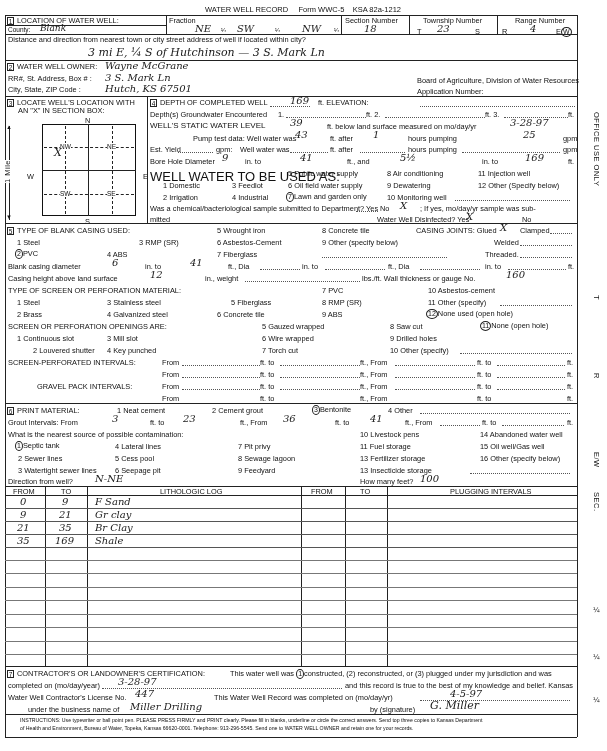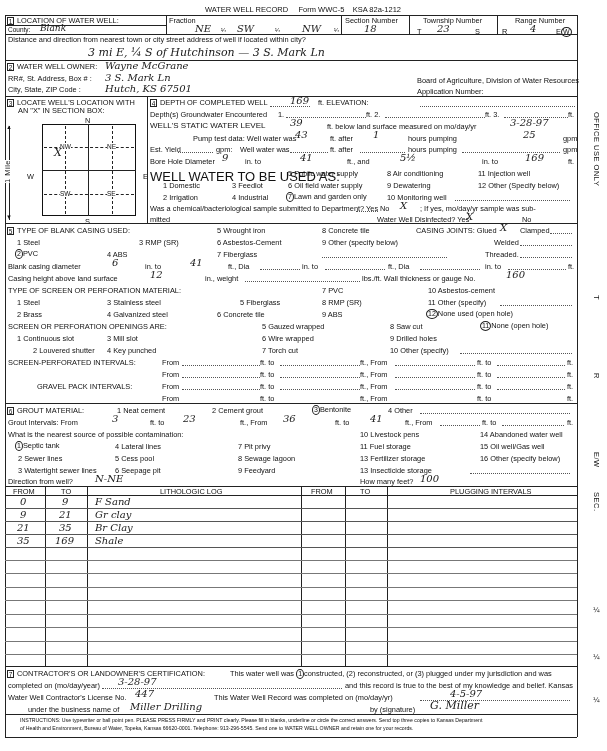--- a/index.html
+++ b/index.html
@@ -230,21 +230,21 @@
 <div class="abs" style="left:205px;top:274px;">in., weight</div>
 <div class="dots" style="left:245px;top:281px;width:115px;"></div>
 <div class="abs" style="left:362px;top:274px;">lbs./ft. Wall thickness or gauge No.</div>
 <div class="abs hw" style="left:506px;top:269px;">160</div>
 
 <div class="abs" style="left:8px;top:286px;">TYPE OF SCREEN OR PERFORATION MATERIAL:</div>
 <div class="abs" style="left:322px;top:286px;">7 PVC</div>
 <div class="abs" style="left:428px;top:286px;">10 Asbestos-cement</div>
 <div class="abs" style="left:17px;top:298px;">1 Steel</div>
 <div class="abs" style="left:107px;top:298px;">3 Stainless steel</div>
-<div class="abs" style="left:217px;top:298px;padding-left:23px;">5 Fiberglass</div>
+<div class="abs" style="left:208px;top:298px;padding-left:23px;">5 Fiberglass</div>
 <div class="abs" style="left:322px;top:298px;">8 RMP (SR)</div>
 <div class="abs" style="left:428px;top:298px;">11 Other (specify)</div>
 <div class="dots" style="left:500px;top:305px;width:72px;"></div>
 <div class="abs" style="left:17px;top:310px;">2 Brass</div>
 <div class="abs" style="left:107px;top:310px;">4 Galvanized steel</div>
 <div class="abs" style="left:217px;top:310px;">6 Concrete tile</div>
 <div class="abs" style="left:322px;top:310px;">9 ABS</div>
 <div class="abs" style="left:426px;top:309px;"><span class="circ">12</span><span>None used (open hole)</span></div>
 
 <div class="abs" style="left:8px;top:322px;">SCREEN OR PERFORATION OPENINGS ARE:</div>
@@ -300,21 +300,21 @@
 <div>
   <div class="abs" style="left:162px;top:394px;">From</div>
   <div class="abs" style="left:260px;top:394px;">ft. to</div>
   <div class="abs" style="left:360px;top:394px;">ft., From</div>
   <div class="abs" style="left:477px;top:394px;">ft. to</div>
   <div class="abs" style="left:567px;top:394px;">ft.</div>
 </div>
 <div class="line hl" style="left:5px;top:403px;width:572px;"></div>
 
 <div class="abs" style="left:7px;top:406px;">
-  <span class="num">6</span><span>GROUT MATERIAL:</span>
+  <span class="num">6</span><span>PRINT MATERIAL:</span>
 </div>
 <div class="abs" style="left:117px;top:406px;">1 Neat cement</div>
 <div class="abs" style="left:212px;top:406px;">2 Cement grout</div>
 <div class="abs" style="left:312px;top:405px;"><span class="circ">3</span><span>Bentonite</span></div>
 <div class="abs" style="left:388px;top:406px;">4 Other</div>
 <div class="dots" style="left:420px;top:413px;width:150px;"></div>
 
 <div class="abs" style="left:8px;top:418px;">Grout Intervals:   From</div>
 <div class="abs hw" style="left:112px;top:413px;">3</div>
 <div class="abs" style="left:150px;top:418px;">ft. to</div>

